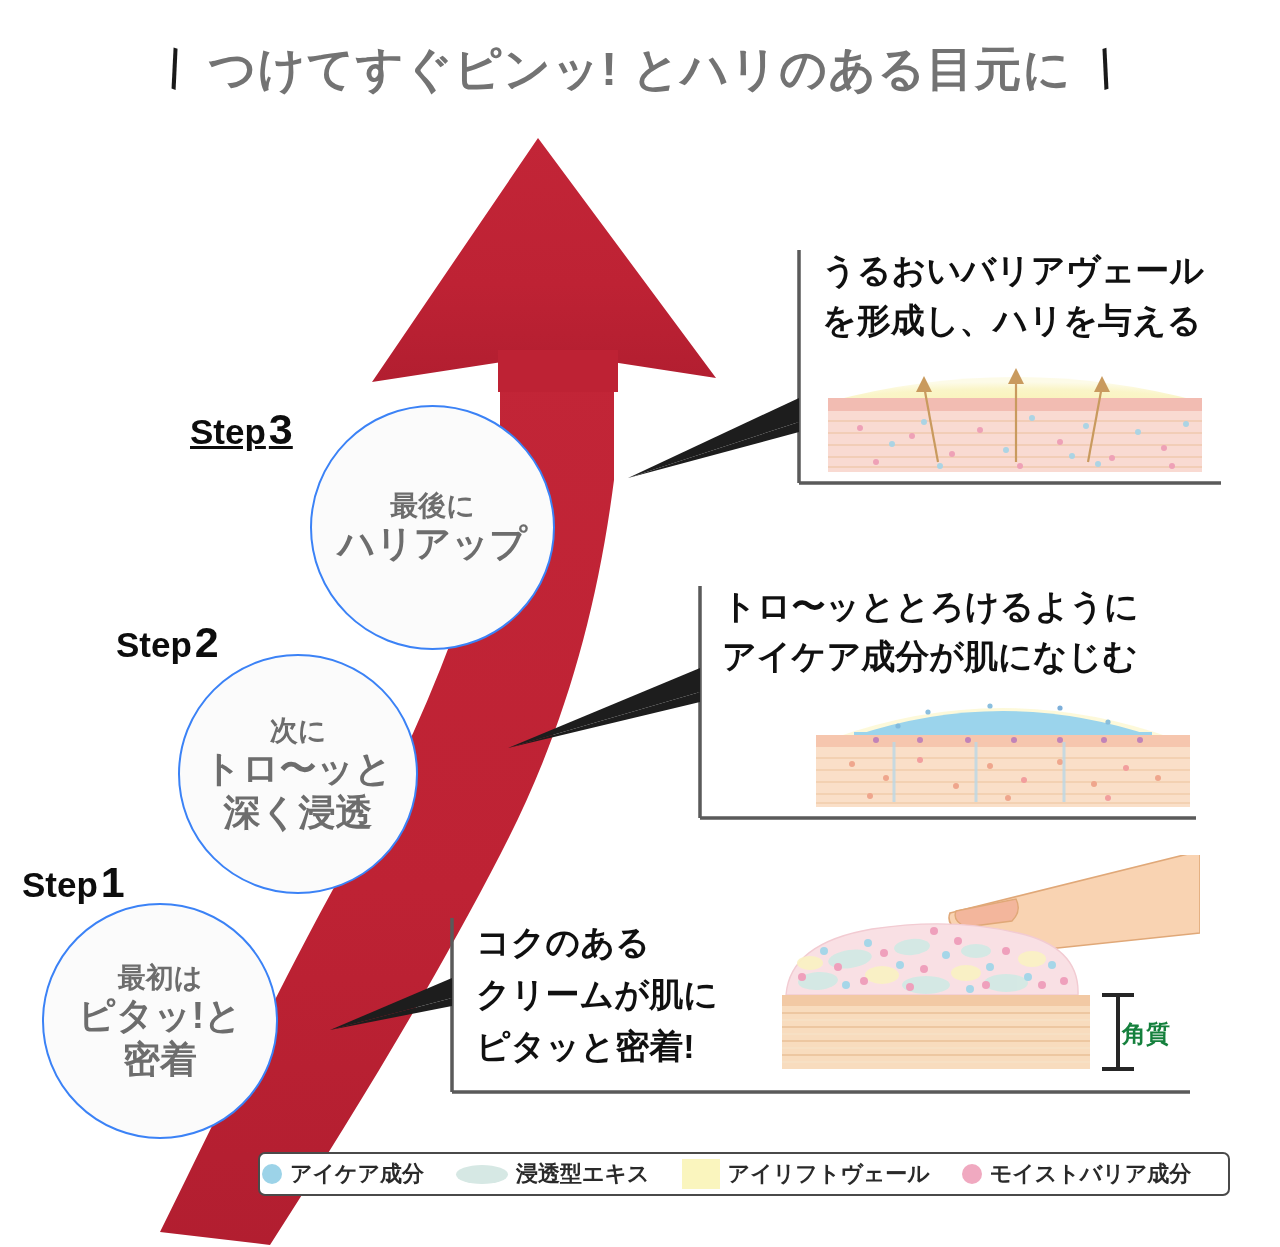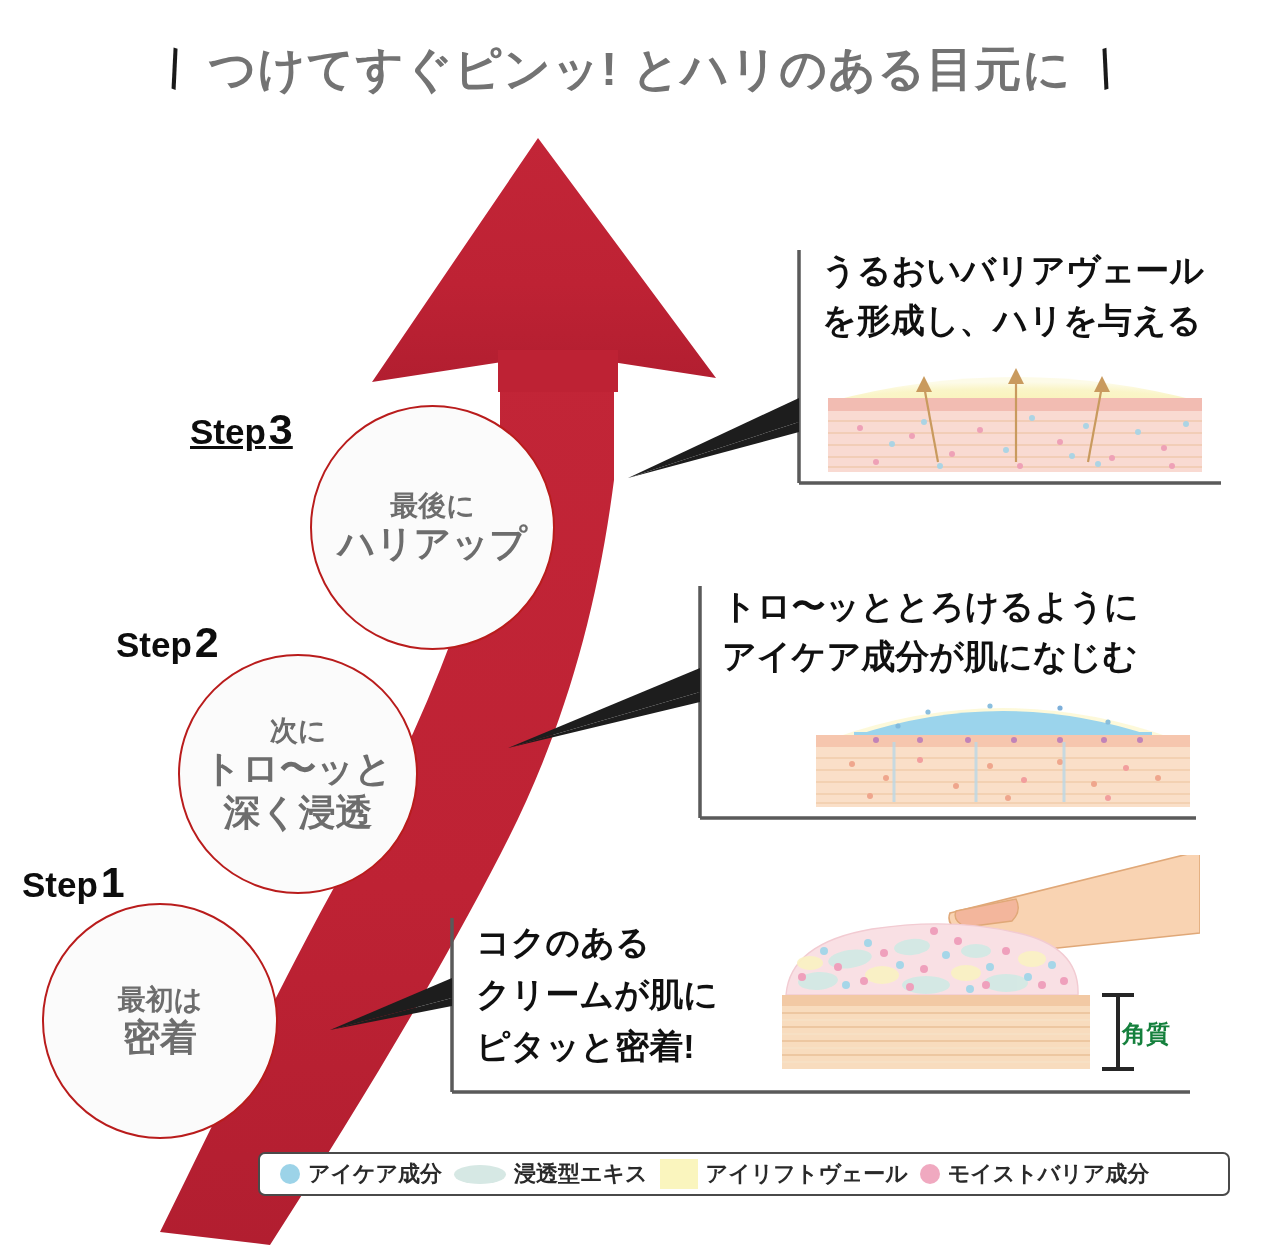--- a/index.html
+++ b/index.html
@@ -61,21 +61,21 @@
     white-space:nowrap;
     letter-spacing:0px;
   }
   .step-label .num{font-size:43px;padding-left:3px;}
 
   
   .bubble{
     position:absolute;
     border-radius:50%;
     background:#fbfbfb;
-    border:2px solid #b91c1c;
+    border:2px solid #3b82f6;
     box-sizing:border-box;
     display:flex;
     flex-direction:column;
     align-items:center;
     justify-content:center;
     color:#6d6d6d;
     text-align:center;
     line-height:1.18;
   }
   .bubble .l1{font-size:28px;font-weight:bold;}
@@ -102,22 +102,22 @@
   #legend{
     position:absolute;
     left:258px; top:1152px;
     width:972px; height:44px;
     background:#ffffff;
     border:2px solid #4a4a4a;
     border-radius:7px;
     box-sizing:border-box;
     display:flex;
     align-items:center;
-    padding-left:20px;
-    gap:12px;
+    padding-left:2px;
+    gap:32px;
   }
   .legend-item{
     display:flex;
     align-items:center;
     gap:8px;
   }
   .legend-item .lbl{
     font-size:22px;
     font-weight:bold;
     color:#2a2a2a;
@@ -344,20 +344,21 @@
       <circle cx="332" cy="50" r="3" fill="#C183B8"></circle>
     </g>
   </svg>
 
   <div class="step-label" style="left:22px; top:858px;">
     <span>Step</span><span class="num">1</span>
   </div>
 
   <div class="bubble" style="left:42px; top:903px; width:236px; height:236px;">
     <div class="l1">最初は</div>
+    <div class="l2">ピタッ!と</div>
     <div class="l3">密着</div>
   </div>
 
   <div class="callout" style="left:0; top:0; width:1280px; height:1247px;border-radius:28px;">
     <svg class="bracket-svg" width="1280" height="1247" viewBox="0 0 1280 1247">
       <path d="M 452 918 L 452 1092 M 452 1092 L 1190 1092" stroke="#5a5a5a" stroke-width="3.5" fill="none"></path>
       <polygon points="330,1030 452,978 452,998" fill="#1d1d1d"></polygon>
       <polygon points="330,1030 452,998 452,1006" fill="#1d1d1d"></polygon>
     </svg>
     <div class="ctext" style="left:476px; top:920px;">コクのある</div>

